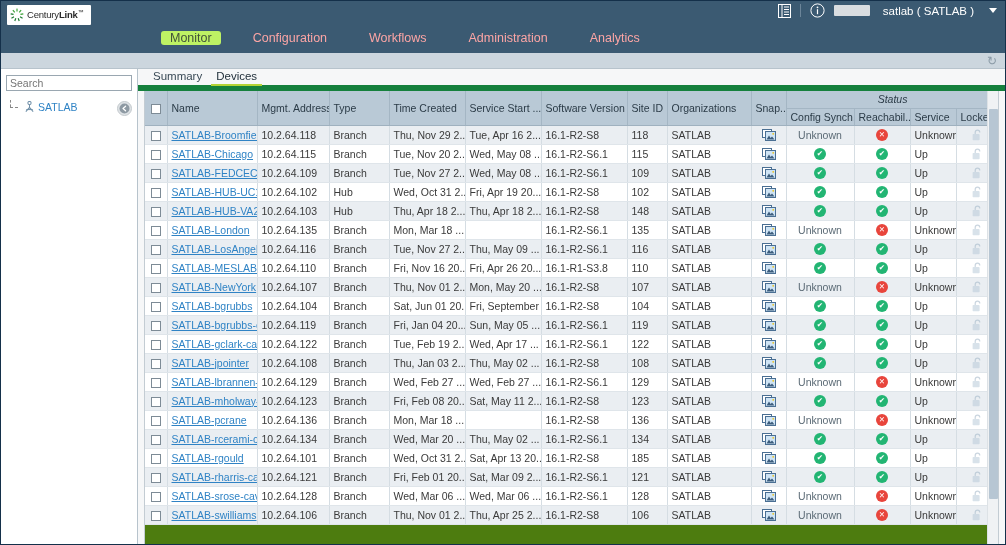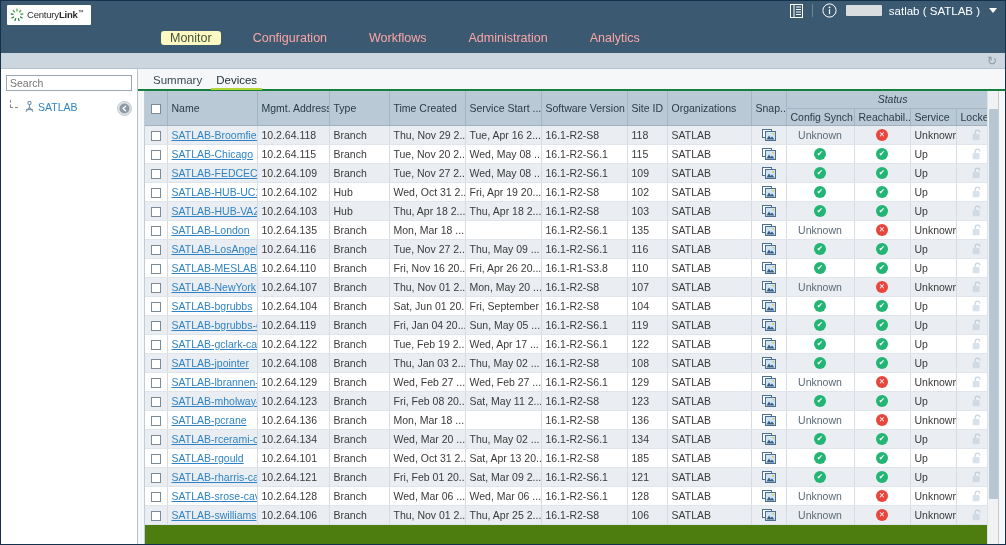--- a/index.html
+++ b/index.html
@@ -58,42 +58,42 @@
   }
   .nav-item {
     color: #fca5a5;
     font-size: 12.5px;
     padding: 3px 10px;
     margin-right: 22px;
     cursor: pointer;
     white-space: nowrap;
   }
   .nav-item.active {
-    background: #fef9c3;
+    background: #bef264;
     color: #41523a;
     border-radius: 3px;
     padding: 0 9px;
   }
 
   .topright {
     position: absolute;
     right: 8px; top: 2px;
     display: flex;
     align-items: center;
     gap: 9px;
     color: #ffffff;
   }
   .tr-sep {
     width: 1px; height: 13px;
     background: #6c8599;
   }
   .icon-btn { cursor: pointer; display: flex; align-items: center; }
   .user-label {
     font-size: 11.5px;
-    display: flex; align-items: center; gap: 7px;
+    display: flex; align-items: center; gap: 13px;
     cursor: pointer;
     white-space: nowrap;
   }
   .redacted {
     display: inline-block;
     width: 36px; height: 11px;
     background: #d9dde0;
     vertical-align: middle;
     border-radius: 1px;
   }
@@ -193,21 +193,21 @@
     flex-direction: column;
     min-width: 0;
     padding: 0;
   }
   .tabs {
     height: 22px;
     display: flex;
     align-items: flex-end;
     gap: 0;
     padding-left: 8px;
-    border-bottom: 2px solid #15803d;
+    border-bottom: 6px solid #15803d;
     background: #f6f7f8;
     flex: 0 0 auto;
   }
   .tab {
     font-size: 11.5px;
     color: #3a4a56;
     padding: 0 7px 3px 7px;
     cursor: pointer;
     position: relative;
   }
@@ -578,21 +578,21 @@
                   </svg></td>
               </tr>
               <tr>
                 <td class="c"><span class="cbox"></span></td>
                 <td class="namecell"><a>SATLAB-HUB-VA2</a></td>
                 <td>10.2.64.103</td>
                 <td>Hub</td>
                 <td>Thu, Apr 18 2...</td>
                 <td>Thu, Apr 18 2...</td>
                 <td>16.1-R2-S8</td>
-                <td>103</td>
+                <td>148</td>
                 <td>SATLAB</td>
                 <td class="c"><svg class="snapshot-ic" width="14" height="12" viewBox="0 0 14 12">
                     <rect x="0.5" y="0.5" width="9" height="8" fill="#ffffff" stroke="#4a6f93" stroke-width="1"></rect>
                     <rect x="3.5" y="2.5" width="10" height="9" fill="#cfe4f5" stroke="#4a6f93" stroke-width="1"></rect>
                     <path d="M4.5 10.5 L7 6.5 L8.6 9 L10 7.4 L12.5 10.5 Z" fill="#3c5d7d"></path>
                     <circle cx="11.2" cy="4.8" r="0.9" fill="#f0c419"></circle>
                   </svg></td>
                 <td class="c"><span class="dot ok"></span></td>
                 <td class="c"><span class="dot ok"></span></td>
                 <td>Up</td>

